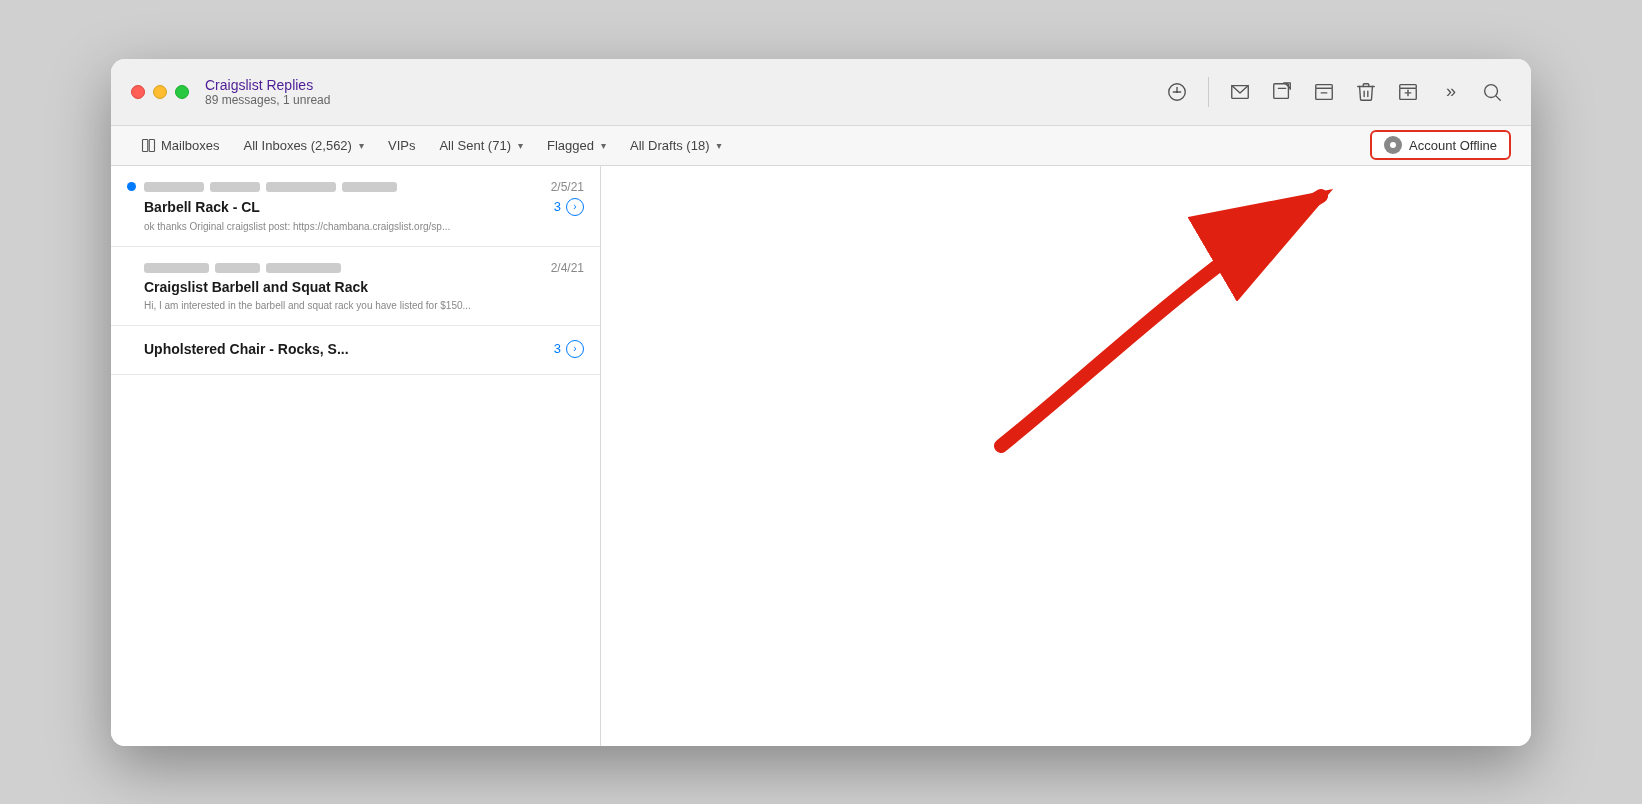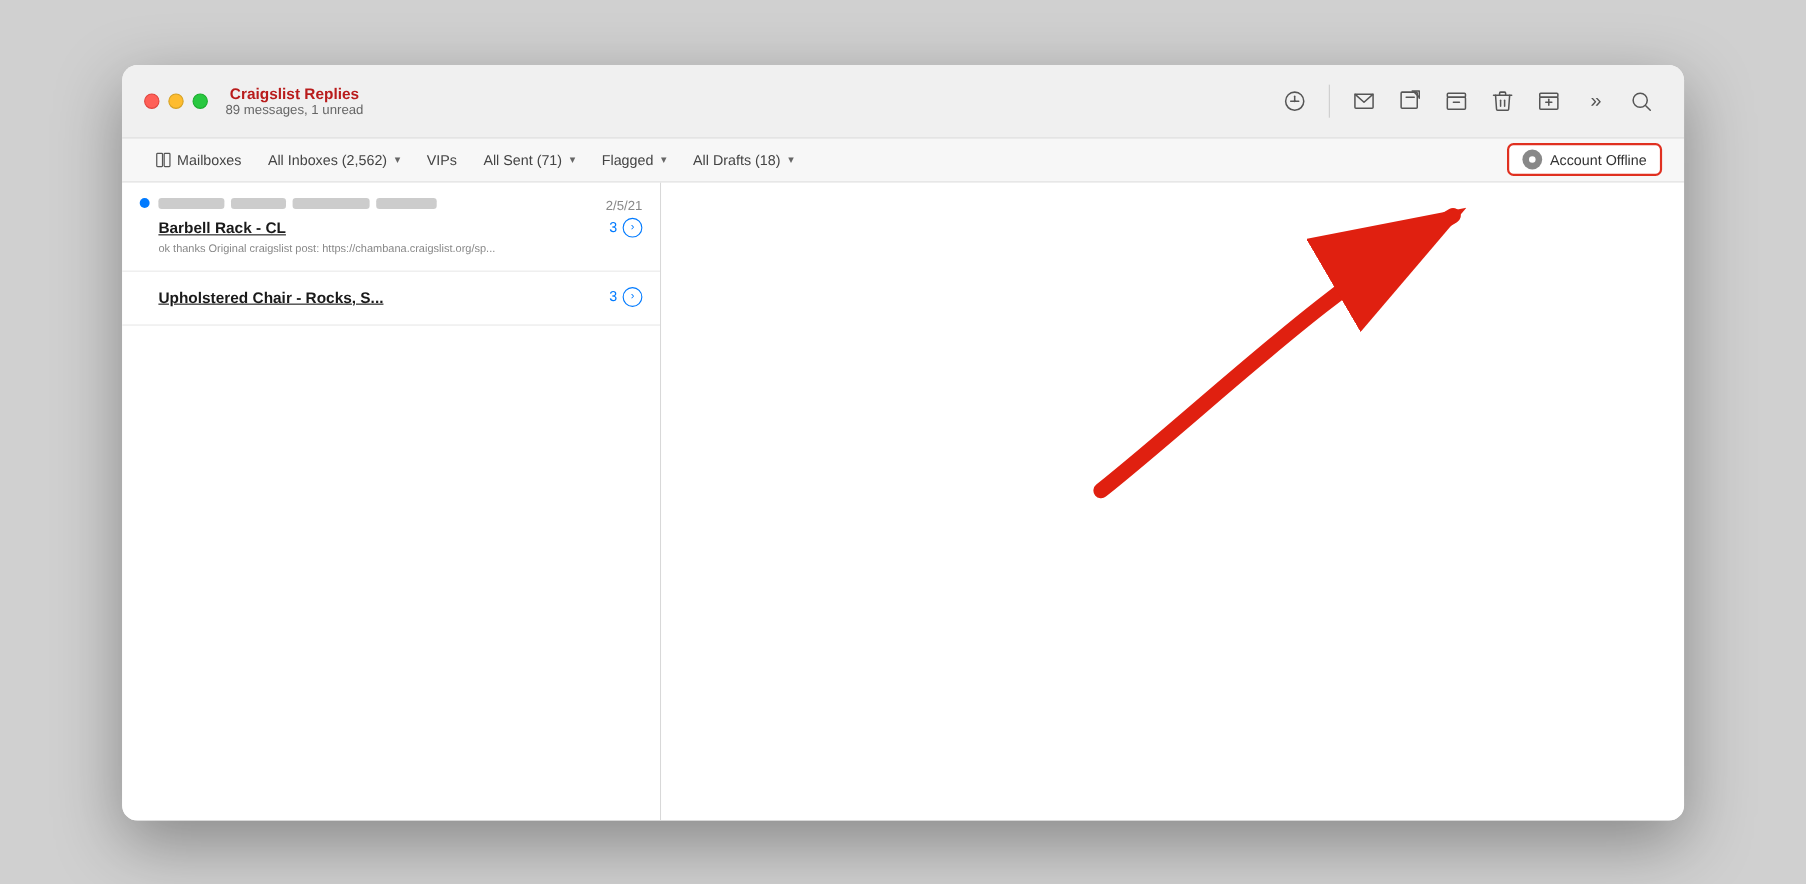--- a/index.html
+++ b/index.html
@@ -41,24 +41,23 @@
     .tl-close { background: #ff5f57; border: 1px solid #e0443e; }
     .tl-min   { background: #febc2e; border: 1px solid #d6a123; }
     .tl-max   { background: #28c840; border: 1px solid #1bad2e; }
 
     .title-area {
       display: flex;
       flex-direction: column;
       margin-right: auto;
     }
     .title-text {
-      font-weight: 700;
+      font-weight: 400;
       font-size: 14px;
-      color: #b91c1c;
-      text-align: center;
+      color: #4c1d95;
     }
     .subtitle-text {
       font-size: 12px;
       color: #666;
     }
 
     .toolbar-icons {
       display: flex;
       align-items: center;
       gap: 4px;
@@ -174,21 +173,21 @@
       overflow-y: auto;
     }
     .message-item {
       padding: 14px 16px 12px 16px;
       border-bottom: 1px solid #e8e8e8;
       cursor: pointer;
       position: relative;
     }
     .msg-header {
       display: flex;
-      align-items: flex-start;
+      align-items: center;
       margin-bottom: 4px;
     }
     .unread-dot {
       width: 9px;
       height: 9px;
       border-radius: 50%;
       background: #007aff;
       flex-shrink: 0;
       margin-right: 8px;
     }
@@ -206,21 +205,20 @@
       display: flex;
       align-items: center;
       justify-content: space-between;
       margin-bottom: 4px;
       padding-left: 17px;
     }
     .msg-subject {
       font-size: 14px;
       font-weight: 600;
       color: #1a1a1a;
-      text-decoration: underline;
     }
     .msg-badge {
       display: flex;
       align-items: center;
       gap: 5px;
       font-size: 13px;
       color: #007aff;
     }
     .msg-badge-circle {
       width: 18px;
@@ -429,20 +427,35 @@
         <div class="msg-subject-row">
           <span class="msg-subject">Barbell Rack - CL</span>
           <div class="msg-badge">
             <span>3</span>
             <span class="msg-badge-circle">›</span>
           </div>
         </div>
         <div class="msg-preview">ok thanks Original craigslist post: https://chambana.craigslist.org/sp...</div>
       </div>
 
+      <div class="message-item">
+        <div class="msg-header">
+          <div class="msg-no-dot"></div>
+          <div class="sender-bar">
+            <div class="blurred-text" style="width:65px;"></div>
+            <div class="blurred-text" style="width:45px;"></div>
+            <div class="blurred-text" style="width:75px;"></div>
+          </div>
+          <span class="msg-date">2/4/21</span>
+        </div>
+        <div class="msg-subject-row">
+          <span class="msg-subject">Craigslist Barbell and Squat Rack</span>
+        </div>
+        <div class="msg-preview">Hi, I am interested in the barbell and squat rack you have listed for $150...</div>
+      </div>
 
       <div class="message-item">
         <div class="msg-subject-row">
           <span class="msg-subject">Upholstered Chair - Rocks, S...</span>
           <div class="msg-badge">
             <span>3</span>
             <span class="msg-badge-circle">›</span>
           </div>
         </div>
       </div>

